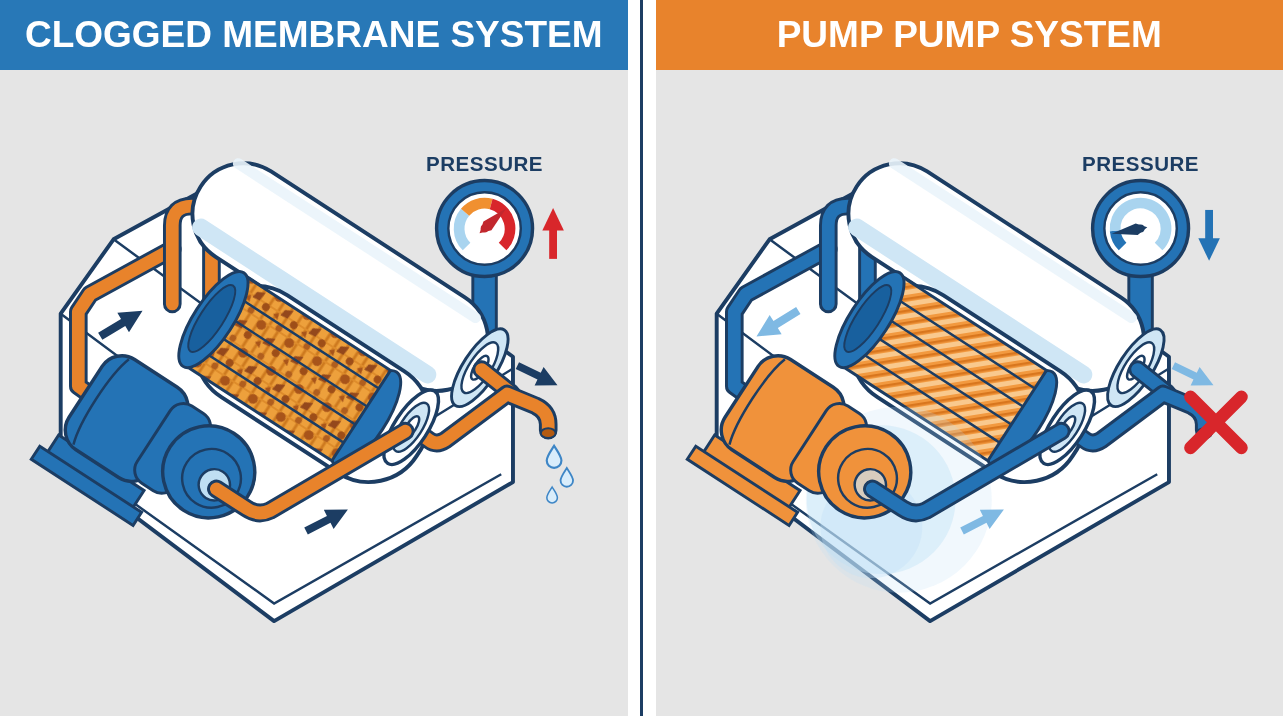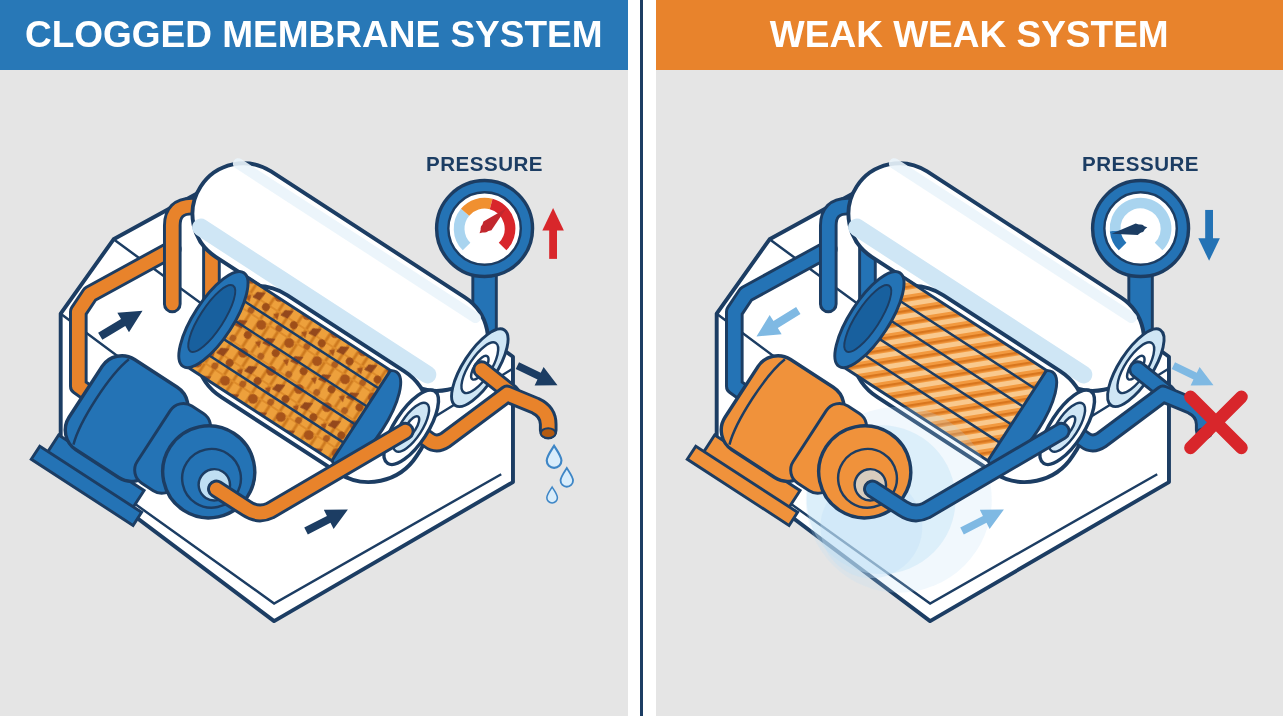--- a/index.html
+++ b/index.html
@@ -99,21 +99,21 @@
           <g>
             <path d="M 565,186 L 565,154" stroke="#D8262B" stroke-width="8" fill="none"></path>
             <polygon points="565,134 554,157 576,157" fill="#D8262B"></polygon>
           </g>
           <text x="495" y="96" text-anchor="middle" font-size="21" font-weight="bold" fill="#1C3D63" letter-spacing="0.5">PRESSURE</text>
         </svg>
       </div>
   </div>
   <div class="panel">
     <div class="panel-header" style="background: rgb(232, 131, 44);">
-      <h1>WEAK WEAK SYSTEM</h1>
+      <h1>PUMP PUMP SYSTEM</h1>
     </div>
     <div class="panel-body" id="mount-1">
         <svg viewBox="0 0 641 646" preserveAspectRatio="xMidYMid meet">
           <defs>
             <pattern id="weak-pump-mem" width="12" height="12" patternUnits="userSpaceOnUse" patternTransform="rotate(48)">
               <rect width="12" height="12" fill="#F2993F"></rect>
               <rect x="0" width="5" height="12" fill="#F9C98E"></rect>
               <rect x="8" width="2.5" height="12" fill="#D8761E"></rect>
             </pattern>
           </defs>

